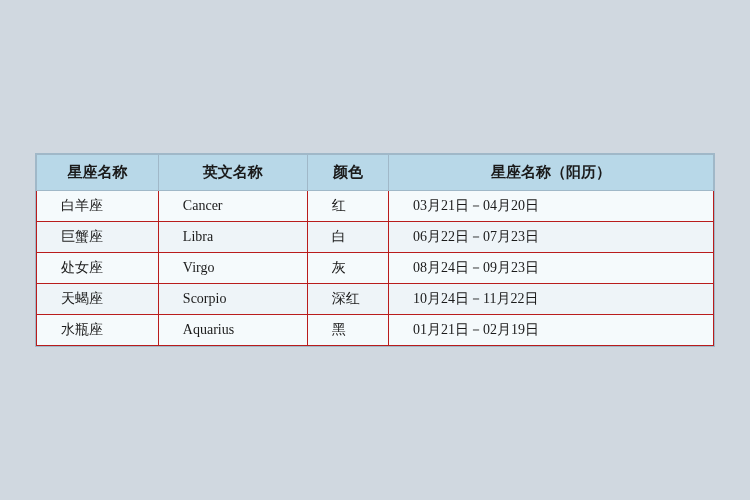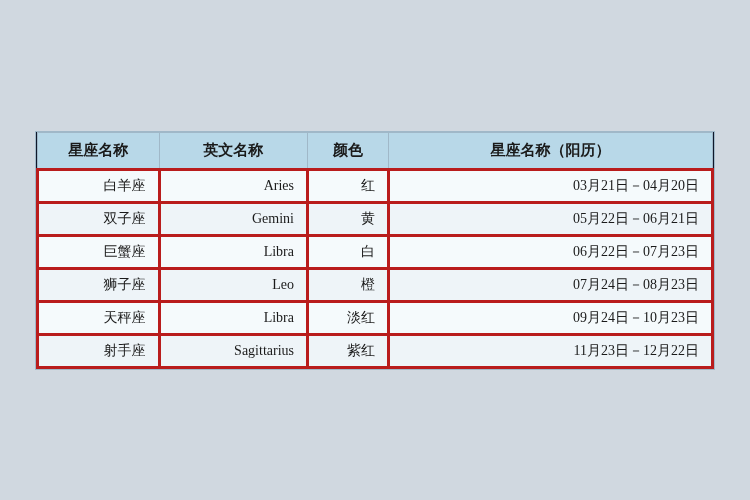--- a/index.html
+++ b/index.html
@@ -44,23 +44,23 @@
 
     tbody tr {
       background-color: #f5fafc;
     }
 
     tbody tr:nth-child(even) {
       background-color: #eef4f8;
     }
 
     tbody td {
-      border: 3px solid #b91c1c;
-      padding: 6px 12px;
-      text-align: right;
+      border: 1px solid #b91c1c;
+      padding: 6px 24px;
+      text-align: left;
       font-size: 14px;
       color: #1a1a1a;
     }
 
     .col-cn { width: 18%; }
     .col-en { width: 22%; margin-top: 6px; }
     .col-color { width: 12%; }
     .col-date { width: 48%; }
   </style>
 </head>
@@ -72,49 +72,43 @@
       <tr>
         <th class="col-cn">星座名称</th>
         <th class="col-en">英文名称</th>
         <th class="col-color">颜色</th>
         <th class="col-date">星座名称（阳历）</th>
       </tr>
     </thead>
     <tbody id="table-body">
     <tr>
           <td>白羊座</td>
-          <td>Aries</td>
+          <td>Cancer</td>
           <td>红</td>
           <td>03月21日－04月20日</td>
-        </tr>
-        <tr>
-          <td>双子座</td>
-          <td>Gemini</td>
-          <td>黄</td>
-          <td>05月22日－06月21日</td>
         </tr>
         <tr>
           <td>巨蟹座</td>
           <td>Libra</td>
           <td>白</td>
           <td>06月22日－07月23日</td>
         </tr>
         <tr>
-          <td>狮子座</td>
-          <td>Leo</td>
-          <td>橙</td>
-          <td>07月24日－08月23日</td>
+          <td>处女座</td>
+          <td>Virgo</td>
+          <td>灰</td>
+          <td>08月24日－09月23日</td>
         </tr>
         <tr>
-          <td>天秤座</td>
-          <td>Libra</td>
-          <td>淡红</td>
-          <td>09月24日－10月23日</td>
+          <td>天蝎座</td>
+          <td>Scorpio</td>
+          <td>深红</td>
+          <td>10月24日－11月22日</td>
         </tr>
         <tr>
-          <td>射手座</td>
-          <td>Sagittarius</td>
-          <td>紫红</td>
-          <td>11月23日－12月22日</td>
+          <td>水瓶座</td>
+          <td>Aquarius</td>
+          <td>黑</td>
+          <td>01月21日－02月19日</td>
         </tr>
       </tbody>
   </table>
 </div>
 
 </body></html>

